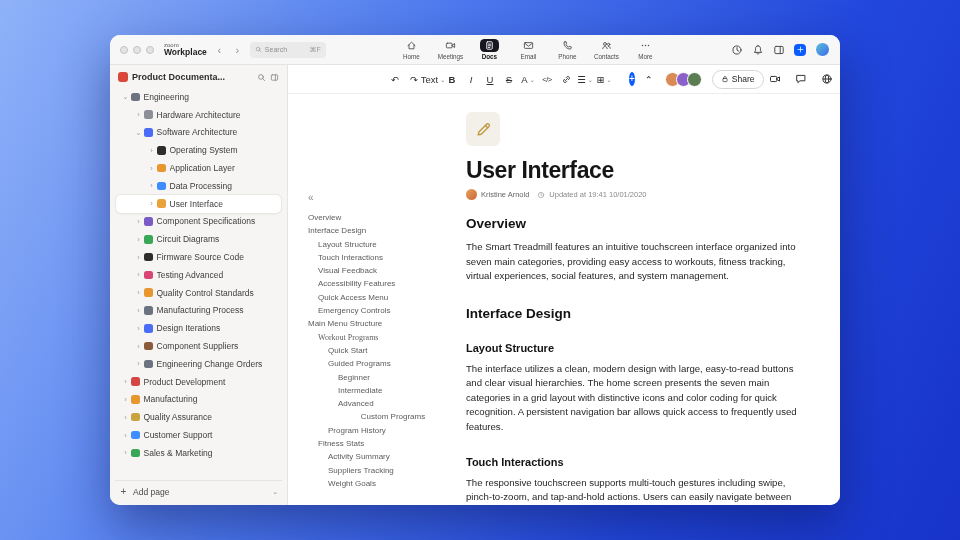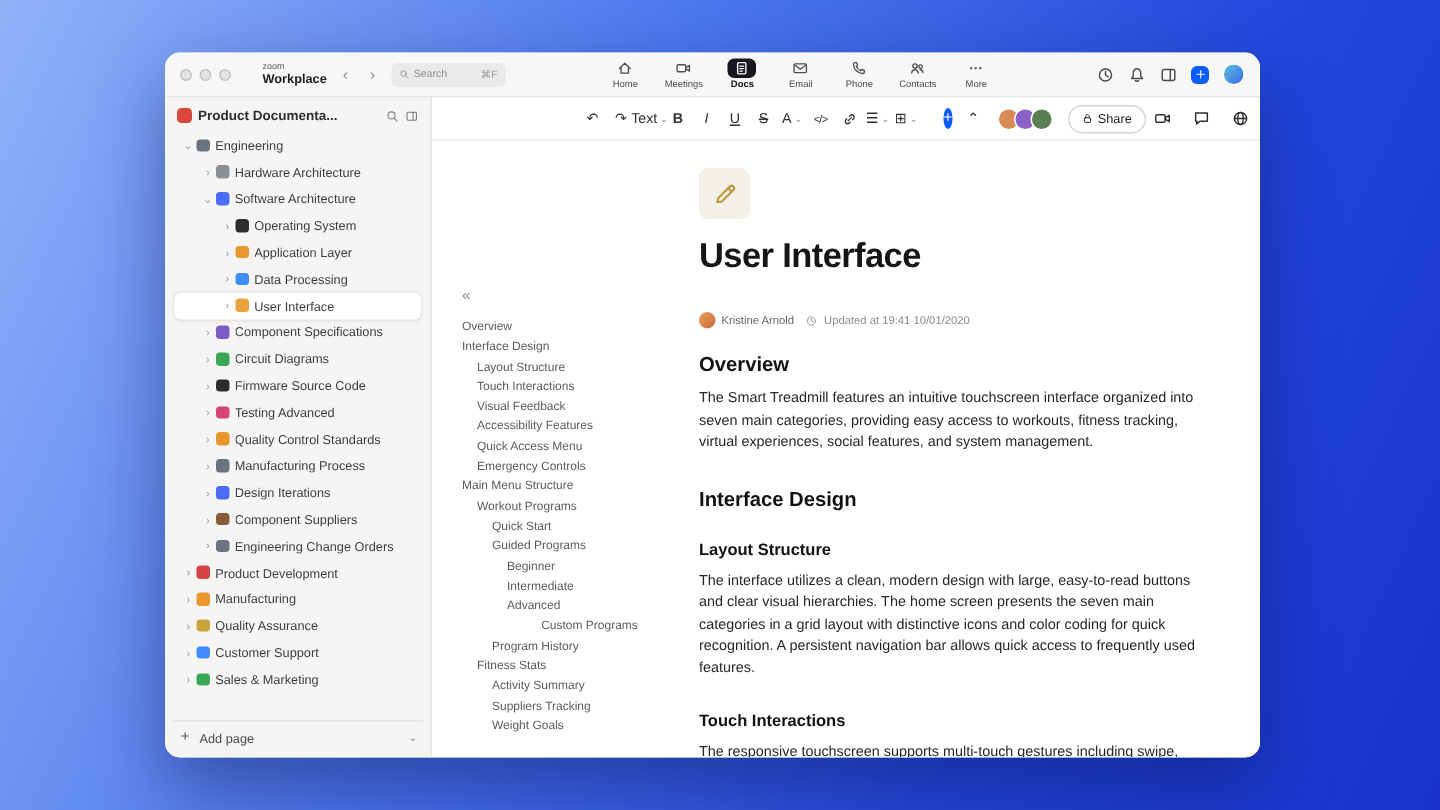--- a/index.html
+++ b/index.html
@@ -10,21 +10,21 @@
 
   .window { position:absolute; left:110px; top:35px; width:730px; height:470px;
     background:#fff; border-radius:10px; overflow:hidden; display:flex; flex-direction:column;
     box-shadow:0 20px 50px rgba(8,18,80,.45); }
 
   
   .titlebar { height:30px; flex:0 0 auto; background:#f7f7f7; border-bottom:1px solid #e3e3e3;
     display:flex; align-items:center; padding:0 10px; gap:7px; }
   .traffic { display:flex; gap:5px; align-items:center; }
   .tl { width:8px; height:8px; border-radius:50%; background:#e4e4e4; border:1px solid #c3c3c3; }
-  .logo { display:flex; flex-direction:column; line-height:1.05; margin-left:14px; }
+  .logo { display:flex; flex-direction:column; line-height:1.05; margin-left:3px; }
   .lz { font-size:6px; color:#555; }
   .lw { font-size:8.5px; font-weight:bold; color:#1d1d1d; }
   .navbtn { font-size:11px; color:#8f8f8f; width:11px; text-align:center; }
   .searchbox { width:76px; height:16px; background:#eaeaea; border-radius:4px;
     display:flex; align-items:center; gap:3px; padding:0 5px; color:#8f8f8f; font-size:7px; }
   .searchbox svg { width:7px; height:7px; flex:0 0 auto; }
   .sph { white-space:nowrap; overflow:hidden; }
   .skb { margin-left:auto; color:#9b9b9b; }
   .tabs { display:flex; gap:13px; margin:0 auto; align-items:flex-end; }
   .tab { display:flex; flex-direction:column; align-items:center; gap:1px; min-width:26px; }
@@ -95,21 +95,21 @@
   .outline { position:absolute; left:20px; top:98px; width:150px; }
   .ocollapse { font-size:10px; color:#8a8a8a; display:block; margin-bottom:8px; }
   .oitem { font-size:8px; color:#5c5c5c; line-height:13.3px; white-space:nowrap;
     overflow:hidden; text-overflow:ellipsis; }
 
   .doc { position:absolute; left:178px; right:28px; top:0; bottom:0; padding-top:18px; overflow:hidden; }
   .dicon { width:34px; height:34px; border-radius:6px; background:#f3f0e9;
     display:flex; align-items:center; justify-content:center; color:#bf983d; }
   .dicon svg { width:17px; height:17px; }
   .dtitle { font-size:23px; font-weight:800; color:#151515; margin-top:11px; letter-spacing:-.4px; }
-  .dmeta { display:flex; align-items:center; gap:4px; margin-top:24px; font-size:7.5px; color:#8a8a8a; }
+  .dmeta { display:flex; align-items:center; gap:4px; margin-top:5px; font-size:7.5px; color:#8a8a8a; }
   .dmav { width:11px; height:11px; border-radius:50%; background:linear-gradient(135deg,#e8a05a,#c96a3a); }
   .dmname { color:#666; }
   .dmclock { display:flex; color:#9a9a9a; margin-left:4px; } .dmclock svg { width:8px; height:8px; }
   .docbody { margin-top:4px; }
   .sec-h2 { font-size:13.5px; font-weight:800; color:#121212; margin-top:22px; margin-bottom:9px; }
   .docbody .sec-h2:first-child { margin-top:16px; }
   .sec-h3 { font-size:11px; font-weight:800; color:#121212; margin-top:21px; margin-bottom:8px; }
   .sec-p { font-size:9.6px; line-height:1.52; color:#272727; margin-bottom:4px; }
 </style>
 </head>
@@ -453,21 +453,21 @@
             <div>
                 <div class="oitem" style="padding-left: 0px;">Overview</div>
                 <div class="oitem" style="padding-left: 0px;">Interface Design</div>
                 <div class="oitem" style="padding-left: 10px;">Layout Structure</div>
                 <div class="oitem" style="padding-left: 10px;">Touch Interactions</div>
                 <div class="oitem" style="padding-left: 10px;">Visual Feedback</div>
                 <div class="oitem" style="padding-left: 10px;">Accessibility Features</div>
                 <div class="oitem" style="padding-left: 10px;">Quick Access Menu</div>
                 <div class="oitem" style="padding-left: 10px;">Emergency Controls</div>
                 <div class="oitem" style="padding-left: 0px;">Main Menu Structure</div>
-                <div class="oitem" style="padding-left: 10px;">Workout Programs</div>
+                <div class="oitem" style="padding-left: 10px; font-family: Liberation Serif, serif;">Workout Programs</div>
                 <div class="oitem" style="padding-left: 20px;">Quick Start</div>
                 <div class="oitem" style="padding-left: 20px;">Guided Programs</div>
                 <div class="oitem" style="padding-left: 30px;">Beginner</div>
                 <div class="oitem" style="padding-left: 30px;">Intermediate</div>
                 <div class="oitem" style="padding-left: 30px;">Advanced</div>
                 <div class="oitem" style="padding-left: 20px; text-align: center;">Custom Programs</div>
                 <div class="oitem" style="padding-left: 20px;">Program History</div>
                 <div class="oitem" style="padding-left: 10px;">Fitness Stats</div>
                 <div class="oitem" style="padding-left: 20px;">Activity Summary</div>
                 <div class="oitem" style="padding-left: 20px;">Suppliers Tracking</div>

